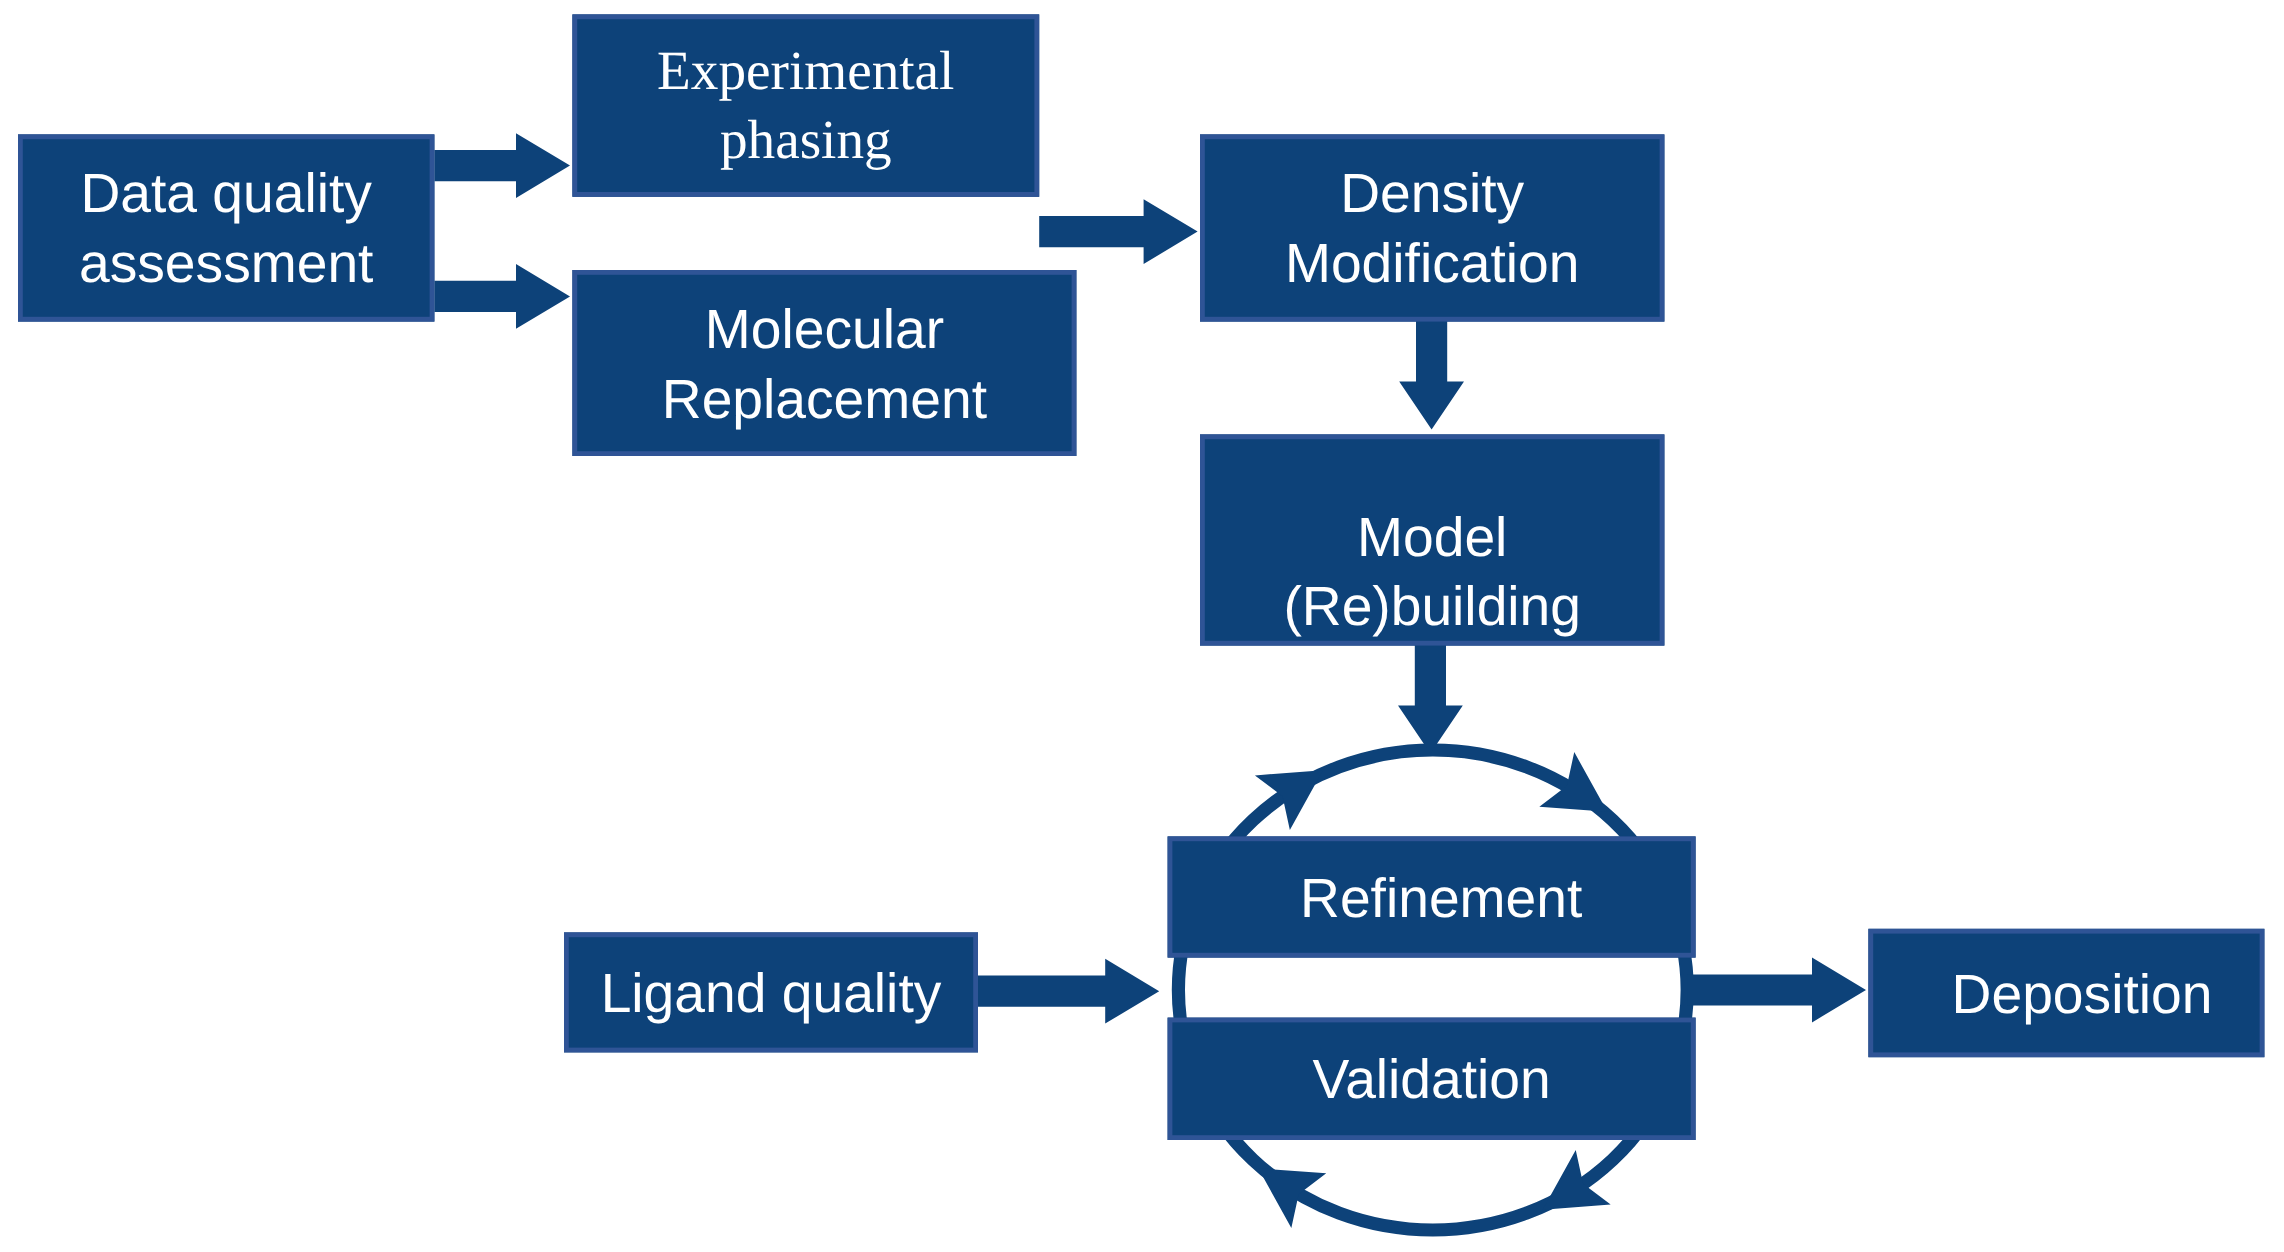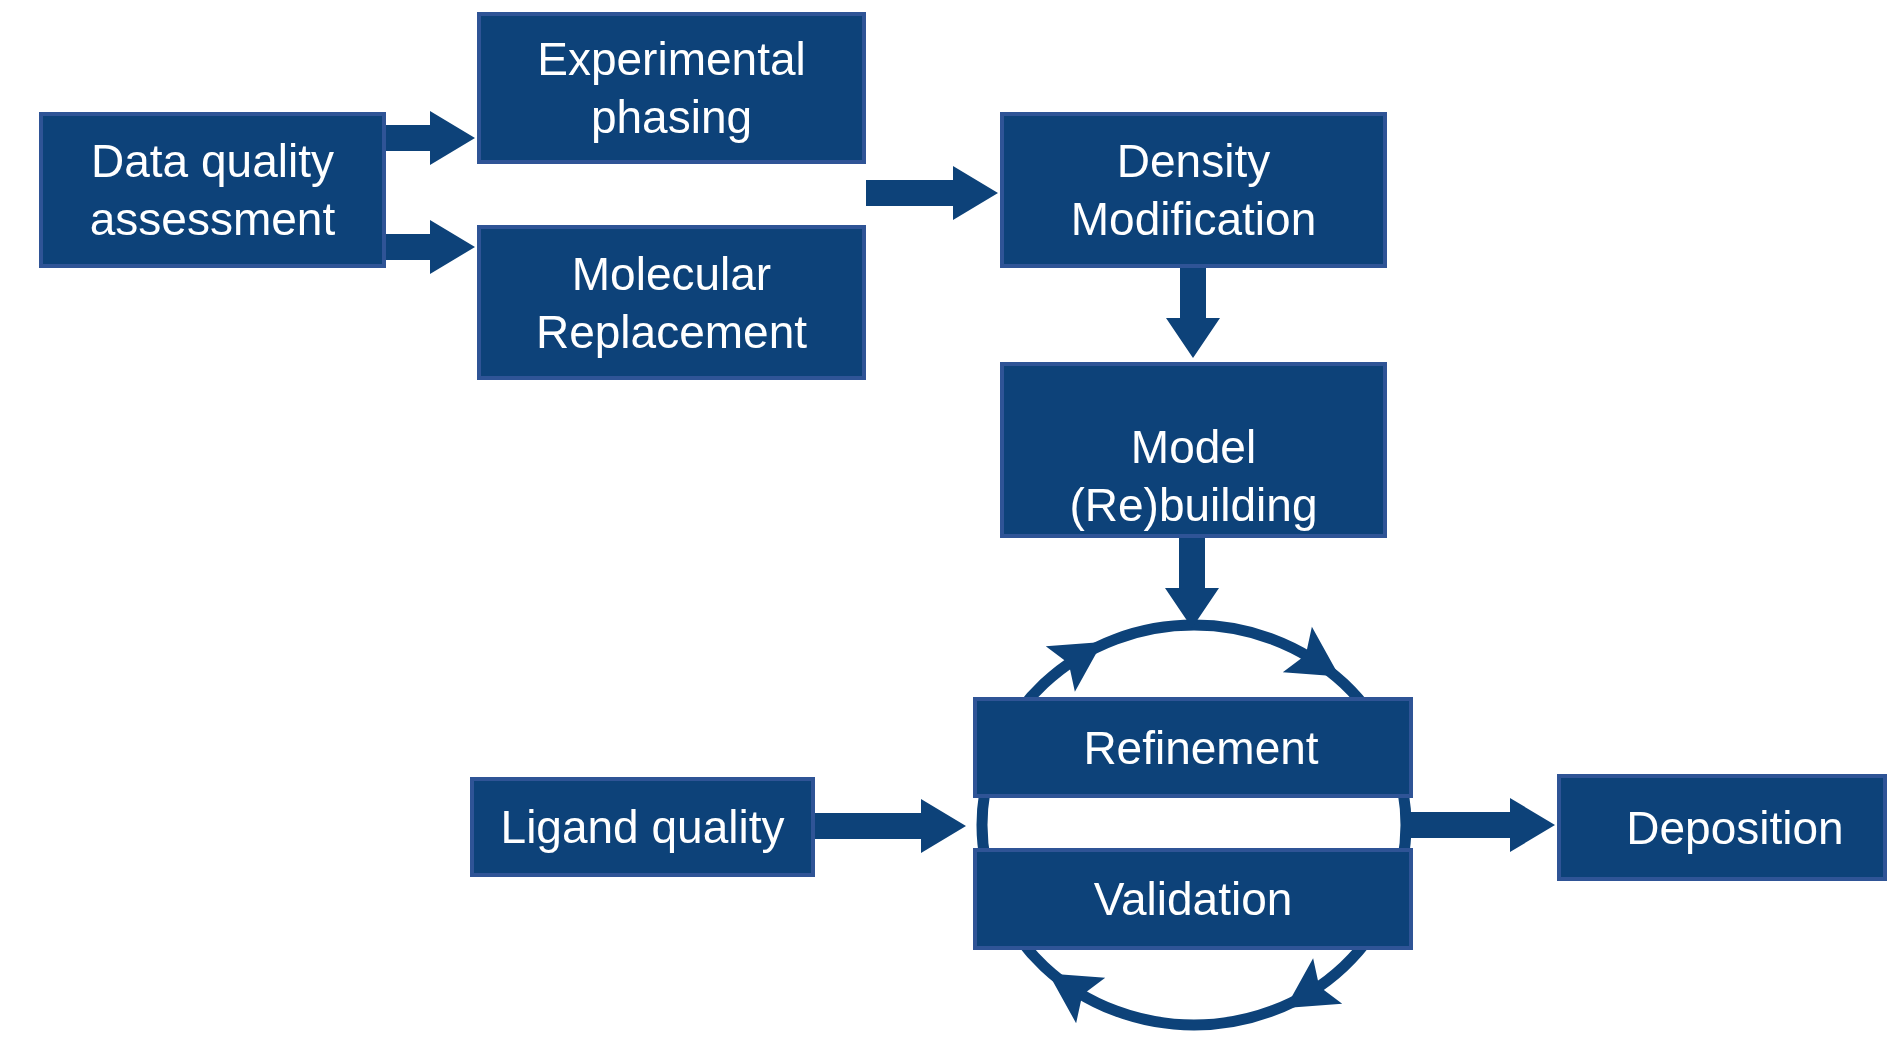--- a/index.html
+++ b/index.html
@@ -30,23 +30,23 @@
     color: #ffffff;
     display: flex;
     align-items: center;
     justify-content: center;
     text-align: center;
     font-size: 46px;
     line-height: 58px;
     white-space: pre-line;
     z-index: 2;
   }
-  #node-dqa { left: 15px;   top: 112px; width: 347px; height: 156px; margin-left: 24px; }
-  #node-exp { left: 477px;  top: 12px;  width: 389px; height: 152px; }
-  #node-mol { left: 477px;  top: 225px; width: 389px; height: 155px; }
+  #node-dqa { left: 15px;   top: 112px; width: 347px; height: 156px; }
+  #node-exp { left: 477px;  top: 12px;  width: 389px; height: 152px; font-family: Liberation Serif, serif; }
+  #node-mol { left: 477px;  top: 225px; width: 420px; height: 155px; }
   #node-den { left: 1000px; top: 112px; width: 387px; height: 156px; }
   #node-mod { left: 1000px; top: 362px; width: 387px; height: 176px; align-items: flex-end; }
   #node-ref { left: 973px;  top: 697px; width: 440px; height: 101px; padding-left: 16px; }
   #node-val { left: 973px;  top: 848px; width: 440px; height: 102px; }
   #node-lig { left: 470px;  top: 777px; width: 345px; height: 100px; }
   #node-dep { left: 1557px; top: 774px; width: 330px; height: 107px; padding-left: 26px; }
   .arrow-shape { fill: #0D4279; }
   .cycle-ring  { fill: none; stroke: #0D4279; stroke-width: 11px; }
 </style>
 </head>

